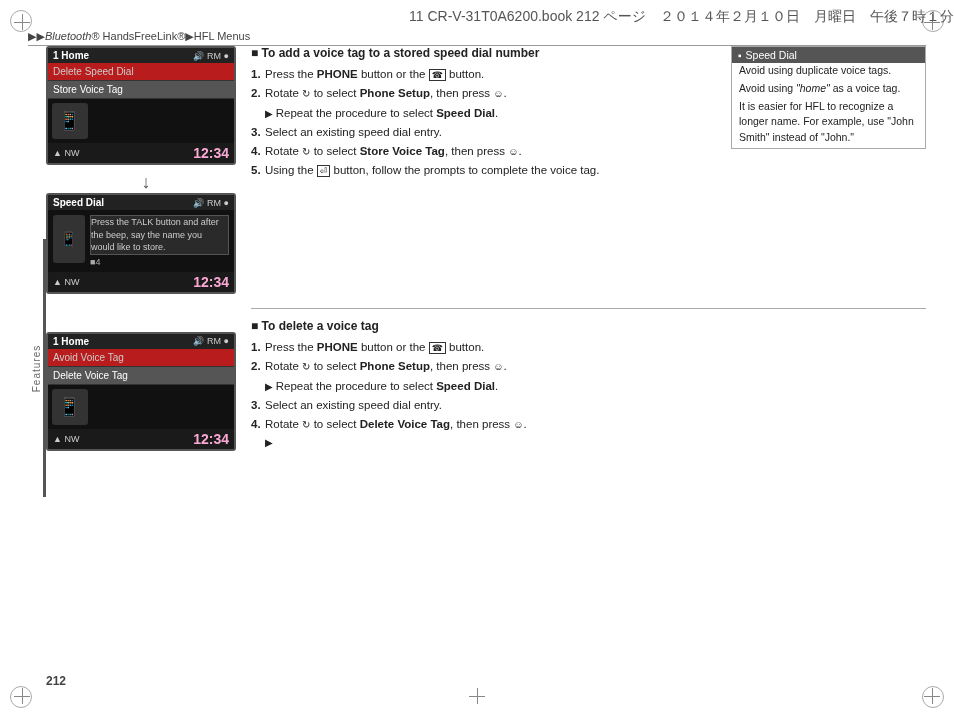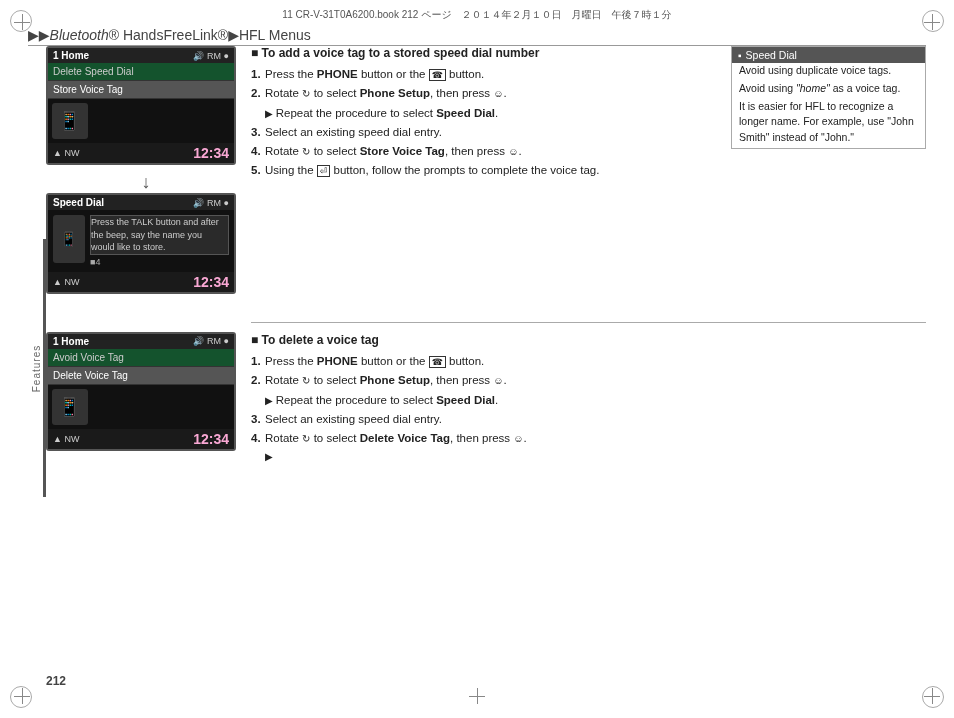--- a/index.html
+++ b/index.html
@@ -51,33 +51,33 @@
       left: 28px;
       right: 28px;
       height: 18px;
       border-bottom: 1px solid #999;
       display: flex;
       align-items: flex-end;
       padding-bottom: 2px;
     }
 
     .header-text {
-      font-size: 14px;
+      font-size: 11px;
       color: #444;
     }
 
     .header-text em { font-style: italic; }
 
     
     .jp-header {
       position: absolute;
       top: 8px;
       left: 0; right: 0;
-      text-align: center;
-      font-size: 10px;
+      text-align: right;
+      font-size: 14px;
       color: #555;
     }
 
     
     .sidebar {
       position: absolute;
       left: 28px;
       top: 46px;
       bottom: 28px;
       width: 18px;
@@ -134,21 +134,21 @@
       display: flex;
       justify-content: space-between;
       align-items: center;
       padding: 2px 5px;
       font-size: 10px;
     }
     .screen-top-bar .title { color: #fff; font-weight: bold; font-size: 10px; }
     .screen-top-bar .icons { font-size: 9px; color: #ccc; }
 
     .screen-menu-item {
-      background: #14532d;
+      background: #b91c1c;
       color: #ccc;
       padding: 3px 5px;
       font-size: 10px;
       border-bottom: 1px solid #333;
     }
     .screen-menu-item.selected {
       background: #555;
       color: #fff;
     }
 
@@ -459,21 +459,21 @@
         <span class="text">Rotate <span class="knob">↻</span> to select <b>Store Voice Tag</b>, then press <span class="smiley">☺</span>.</span>
       </li>
       <li>
         <span class="num">5.</span>
         <span class="text">Using the <span style="border:1px solid #333; padding:0 2px; font-size:9px;">⏎</span> button, follow the prompts to complete the voice tag.</span>
       </li>
     </ul>
 
   </div>
 
-  <div style="position:absolute; left:205px; top:276px; right:0;">
+  <div style="position:absolute; left:205px; top:262px; right:0;">
 
     <hr class="section-divider" style="margin-bottom:10px;">
 
     <div class="section-title">
       ■ To delete a voice tag
     </div>
 
     <ul class="instruction-list">
       <li>
         <span class="num">1.</span>

